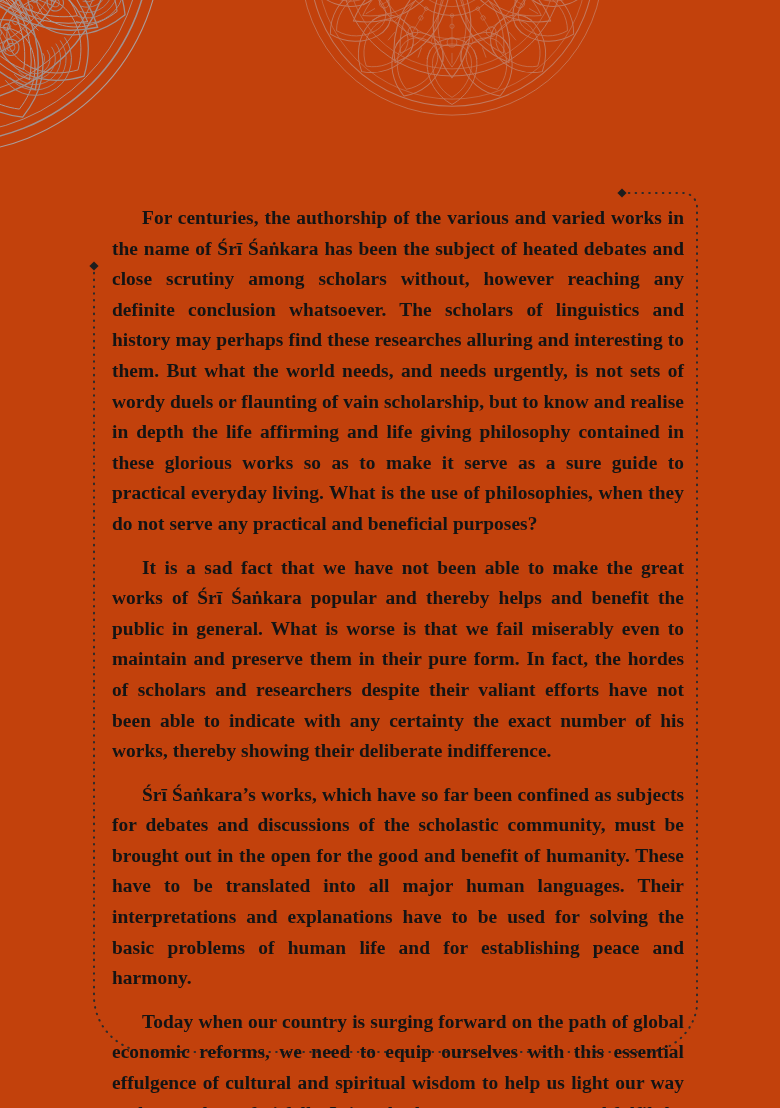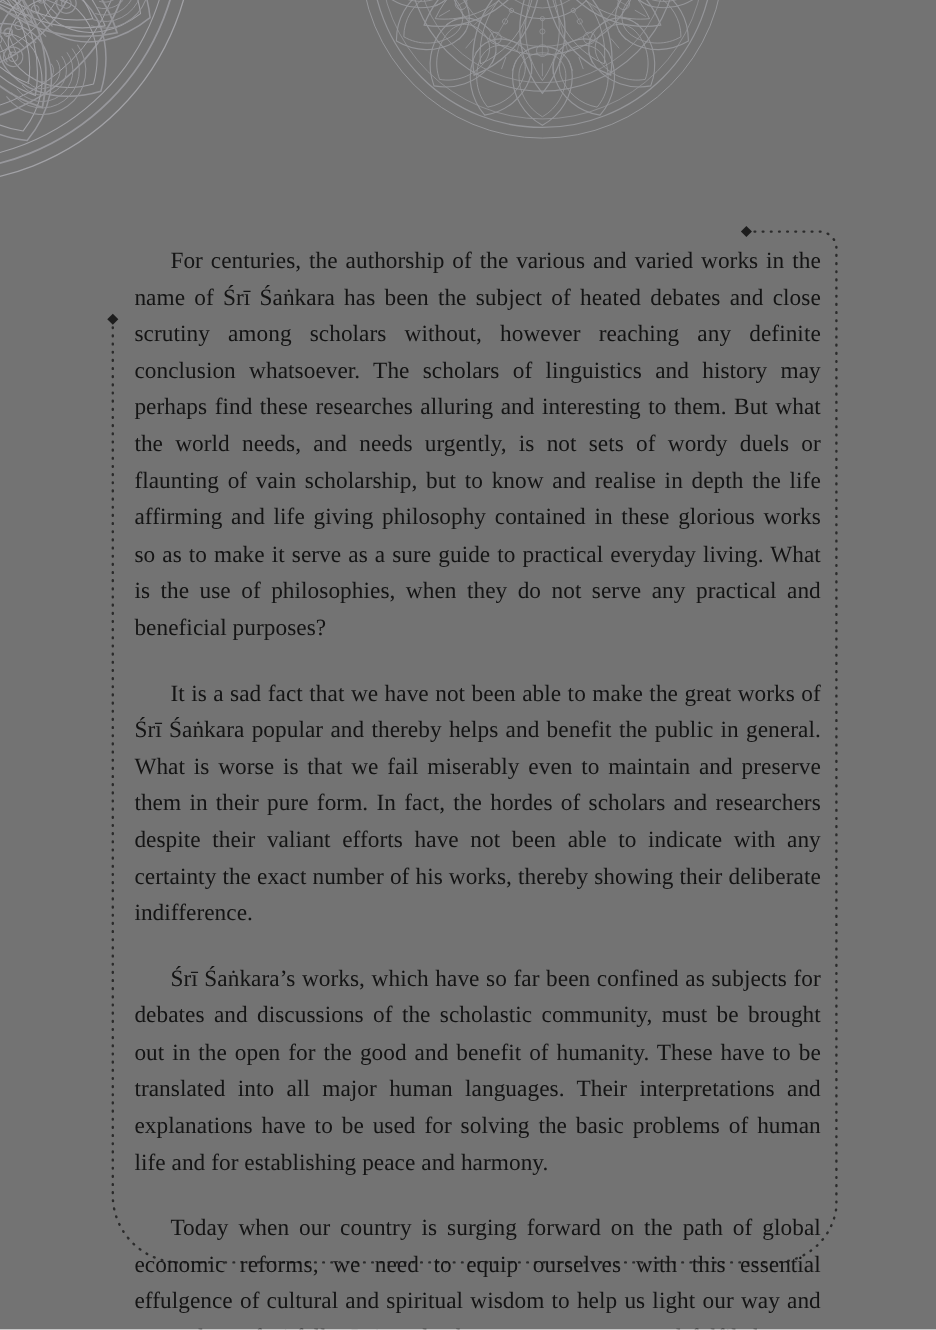--- a/index.html
+++ b/index.html
@@ -16,22 +16,23 @@
     font-family: "Liberation Serif", "DejaVu Serif", serif;
     background: #fdfdfd;
   }
 
   
   #page {
     position: absolute;
     left: 0; top: 0;
     width: 780px;
     height: 1108px;
-    background: #737373;
+    background: #c2410c;
     overflow: hidden;
+    font-weight: bold;
   }
 
   
   .ornament {
     position: absolute;
     pointer-events: none;
   }
   #mandala-left {
     left: -168px;
     top: -176px;
@@ -68,21 +69,21 @@
     margin: 0 0 4px 0;
     text-indent: 30px;
     text-align: justify;
     font-size: 19.4px;
     line-height: 30.6px;
     color: #141414;
     letter-spacing: 0.05px;
     -webkit-font-smoothing: antialiased;
   }
   .para:last-child { margin-bottom: 0; }
-  .para.p-gap { margin-top: 24px; }
+  .para.p-gap { margin-top: 13px; }
   .seg { white-space: normal; }
 </style>
 </head>
 <body>
 
 <div id="page">
 
   <svg id="mandala-left" class="ornament" viewBox="0 0 400 400" xmlns="http://www.w3.org/2000/svg">
     <defs>
       <g id="petalL">

